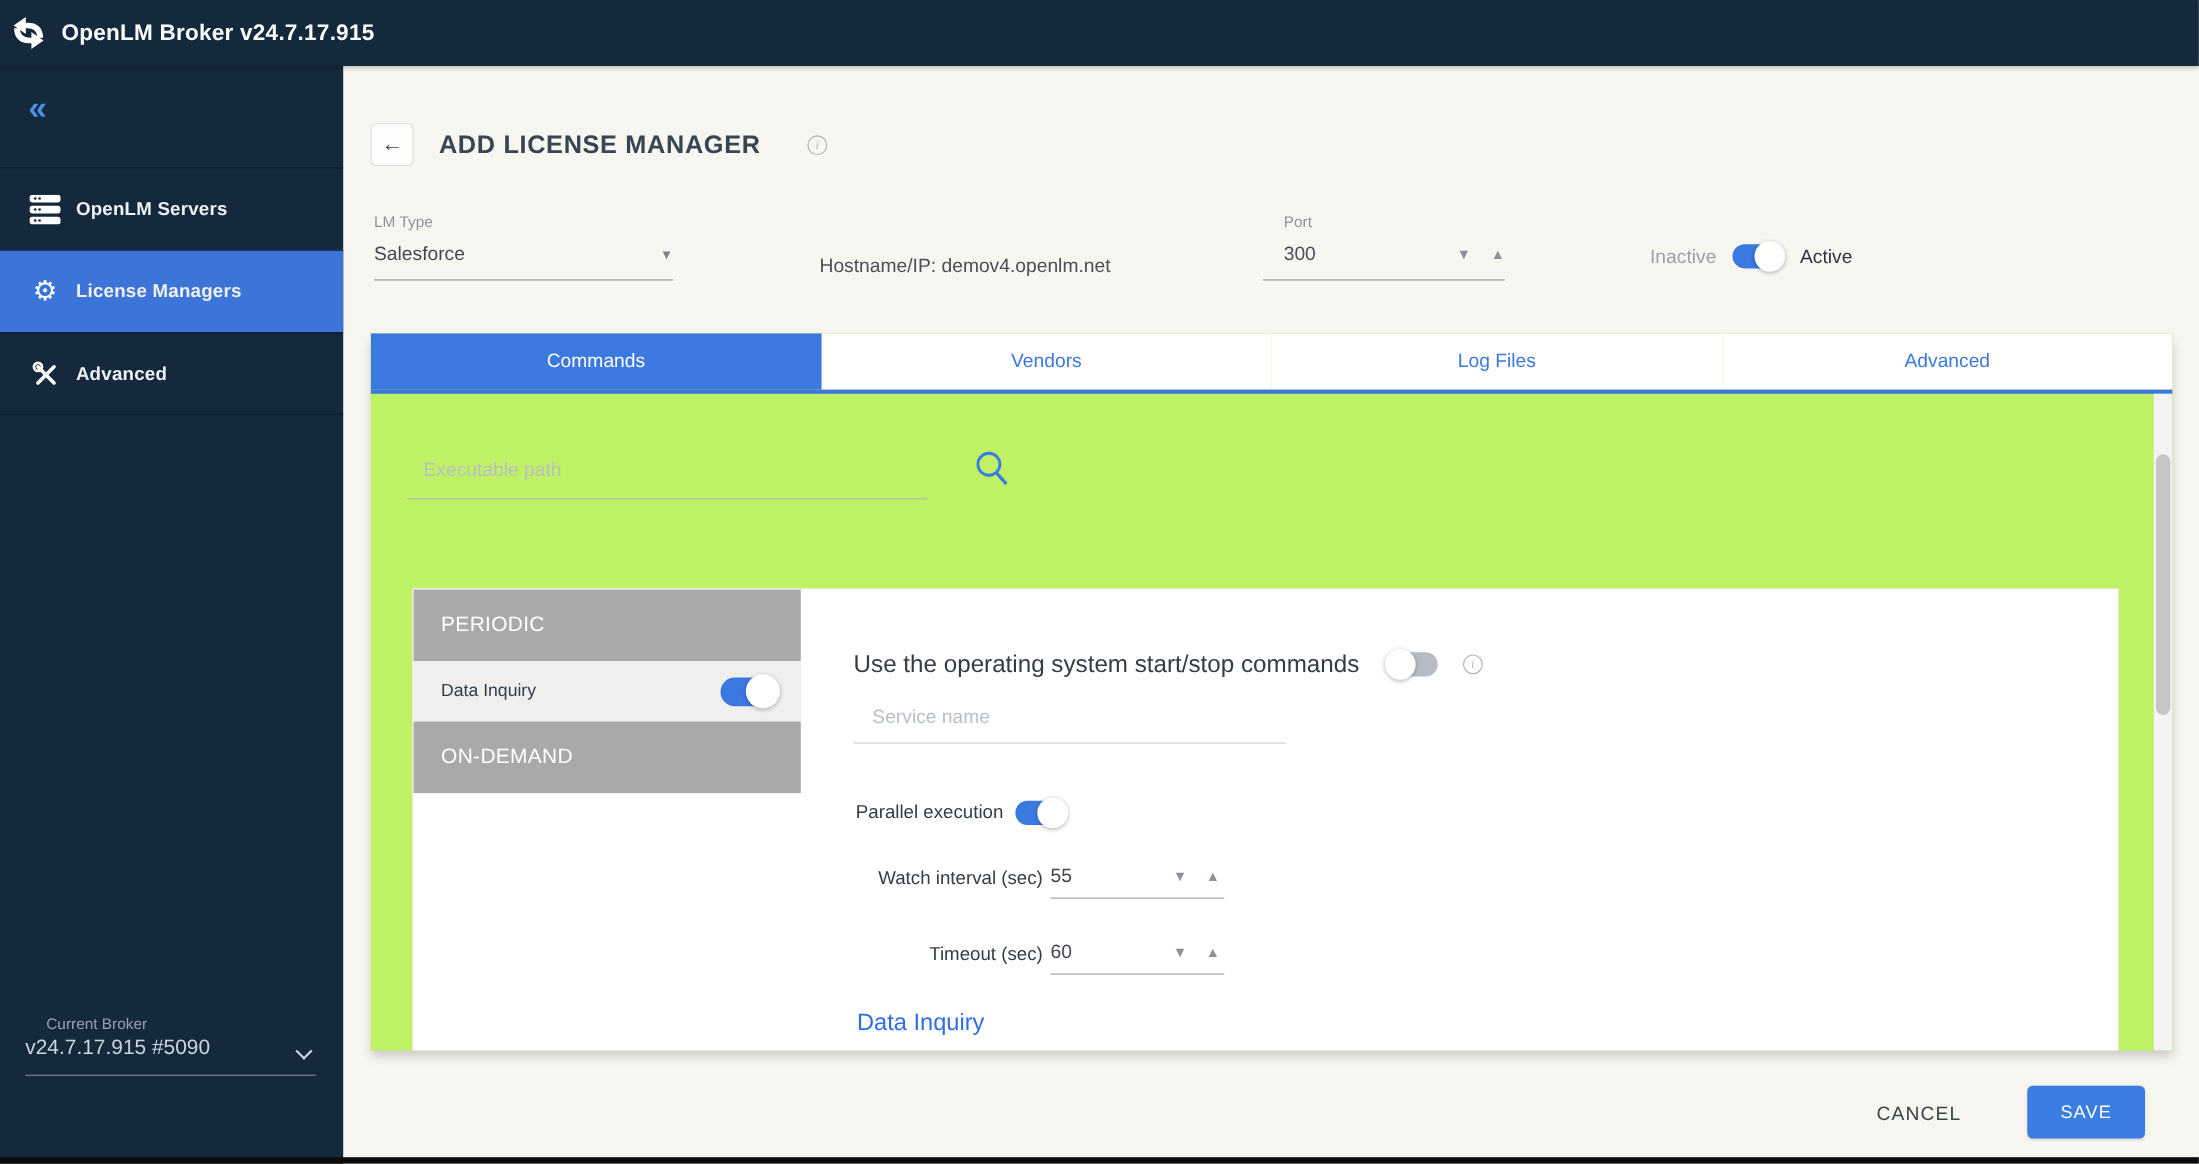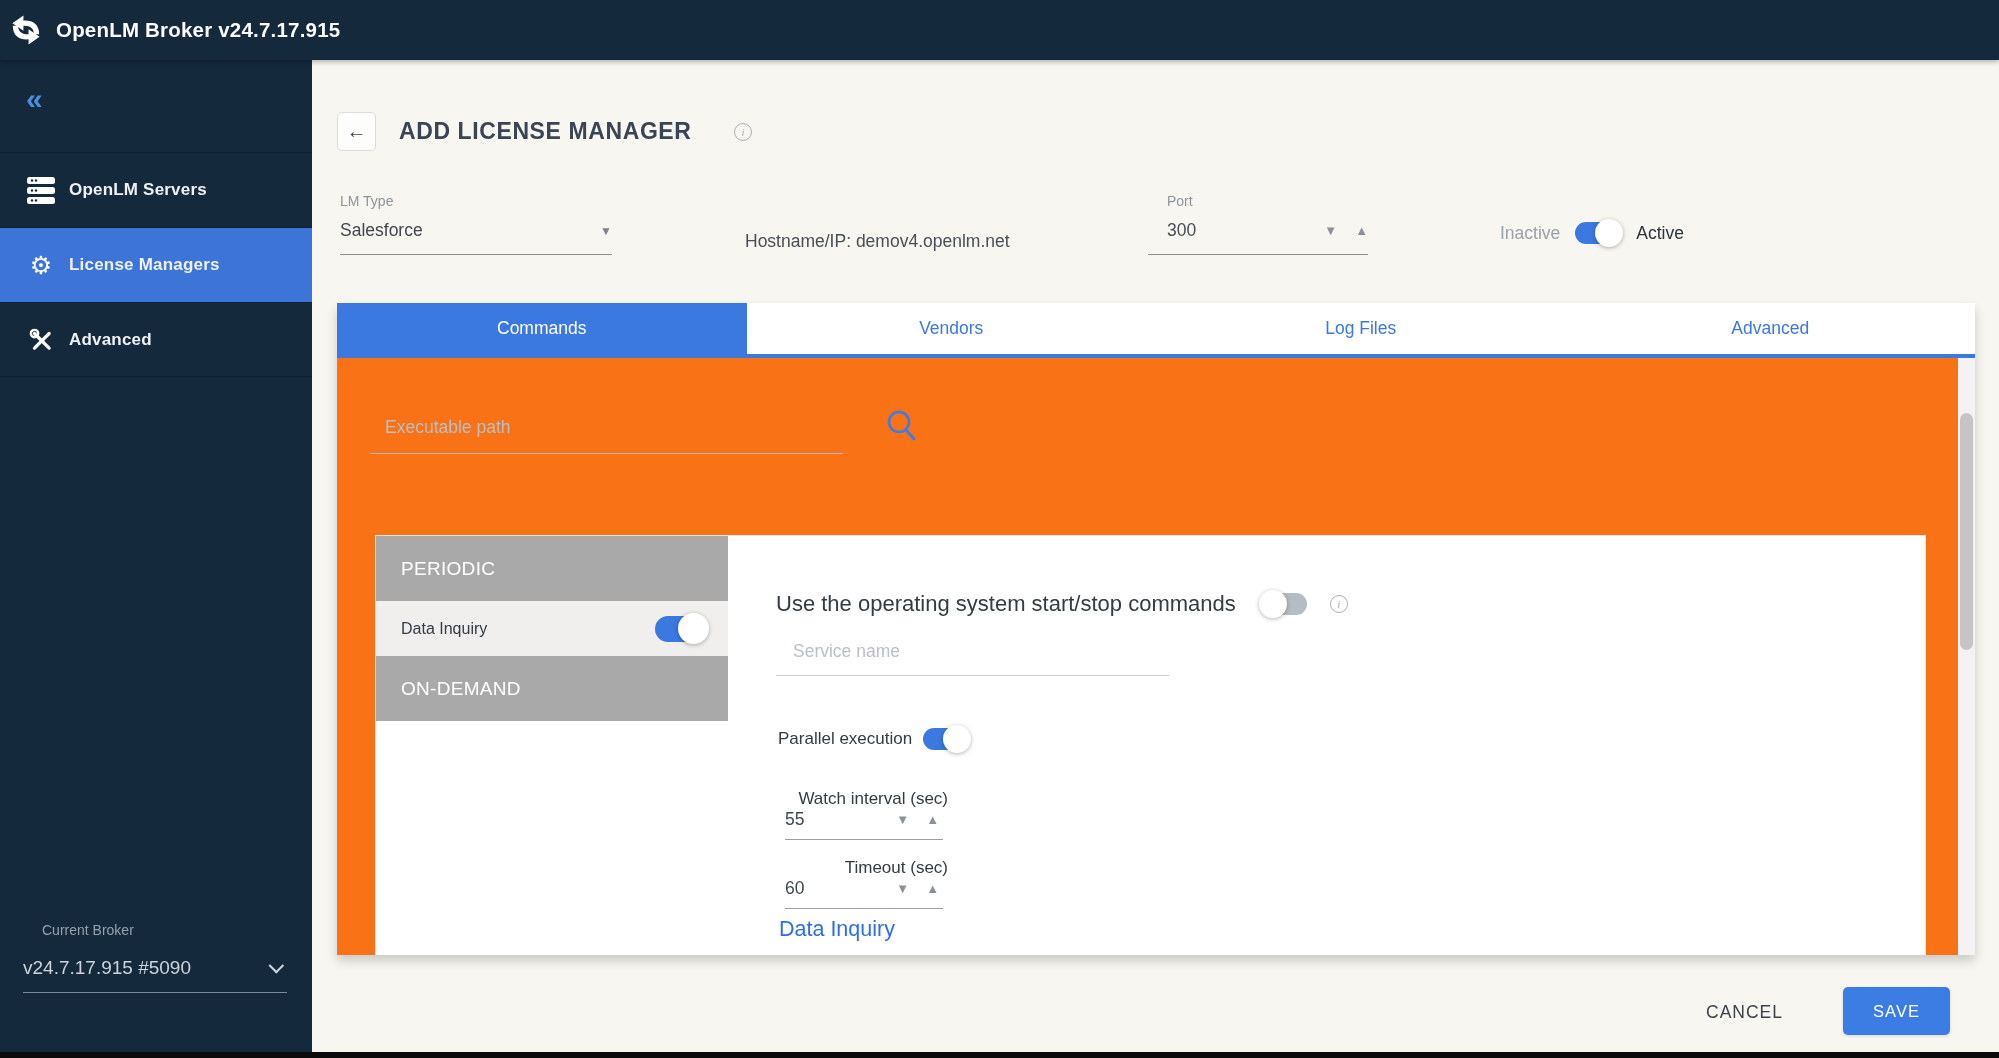--- a/index.html
+++ b/index.html
@@ -18,21 +18,21 @@
   .collapse-btn { position:absolute; left:26px; top:24px; color:#4a8fe2; font-size:30px; line-height:30px; cursor:pointer; font-weight:700; }
   .nav { position:absolute; left:0; top:92px; width:312px; }
   .nav-item { height:75px; display:flex; align-items:center; padding-left:24px; border-top:1px solid #0d1f30; cursor:pointer; }
   .nav-item:last-child { border-bottom:1px solid #0d1f30; }
   .nav-item.active { background:#3d74d8; }
   .nav-icon { width:34px; display:flex; align-items:center; justify-content:center; color:#fff; font-size:25px; }
   .nav-label { color:#eef1f5; font-size:17px; font-weight:700; margin-left:11px; letter-spacing:.2px; }
 
   .broker { position:absolute; left:23px; top:862px; width:264px; }
   .broker-label { color:#97a1ad; font-size:14px; text-align:left; padding-left:19px; }
-  .broker-value-row { display:flex; align-items:center; justify-content:space-between; margin-top:19px; padding-bottom:13px; border-bottom:1px solid #7d8995; cursor:pointer; }
+  .broker-value-row { display:flex; align-items:flex-end; justify-content:space-between; margin-top:4px; padding-bottom:13px; border-bottom:1px solid #7d8995; cursor:pointer; }
   .broker-value { color:#ccd4dc; font-size:19px; }
   .chev-down { width:11px; height:11px; border-right:2px solid #cfd6dd; border-bottom:2px solid #cfd6dd; transform:rotate(45deg) translateY(-4px); margin-right:8px; }
 
   
   .main { position:absolute; left:312px; top:60px; width:1687px; height:998px; background:#f8f6f1; }
 
   .back-btn { position:absolute; left:25px; top:52px; width:39px; height:39px; background:#fdfdfc; border:1px solid #d9dde2; border-radius:5px;
               display:flex; align-items:center; justify-content:center; cursor:pointer; }
   .back-arrow { font-size:20px; color:#3a4453; }
   .page-title { position:absolute; left:87px; top:58px; font-size:23px; font-weight:700; color:#3a4453; letter-spacing:.6px; }
@@ -62,21 +62,21 @@
   .switch { position:relative; width:46px; height:22px; border-radius:11px; cursor:pointer; flex:none; }
   .switch.on { background:#3b79e0; }
   .switch.off { background:#b6bcc3; }
   .switch .knob { position:absolute; top:-3px; width:28px; height:28px; border-radius:50%; background:#fff; box-shadow:0 1px 4px rgba(0,0,0,.3); }
   .switch.on .knob { right:-2px; }
   .switch.off .knob { left:-2px; }
   .switch.lg { width:52px; height:26px; border-radius:13px; }
   .switch.lg .knob { width:31px; height:31px; top:-2.5px; }
 
   
-  .panel { position:absolute; left:25px; top:243px; width:1638px; height:652px; background:#f97316;
+  .panel { position:absolute; left:25px; top:243px; width:1638px; height:652px; background:#bef264;
            box-shadow:0 6px 10px rgba(0,0,0,.18); overflow:hidden; }
   .tabs { display:flex; width:100%; height:51px; }
   .tab { flex:1; display:flex; align-items:center; justify-content:center; font-size:17.5px; color:#3b78e0; background:#fff; cursor:pointer; }
   .tab.active { background:#3b78e0; color:#fff; }
   .tab-underline { width:100%; height:4px; background:#3b78e0; }
 
   .exec-field { position:absolute; left:33px; top:104px; width:473px; border-bottom:1px solid #b3b6bb; }
   .exec-field input { width:100%; border:none; outline:none; background:transparent; font-size:17.5px; color:#40474f; font-family:inherit;
                       padding:10px 0 15px 15px; }
   .exec-field input::placeholder, .svc-field input::placeholder { color:#b9bfc7; opacity:1; }
@@ -91,21 +91,21 @@
   .os-row { position:absolute; left:400px; top:55px; display:flex; align-items:center; }
   .os-label { font-size:22px; color:#333b45; }
   .os-row .switch { margin-left:25px; }
   .os-row .info-icon { margin-left:23px; }
   .svc-field { position:absolute; left:400px; top:99px; width:393px; border-bottom:1px solid #c9ccd0; }
   .svc-field input { width:100%; border:none; outline:none; background:transparent; font-size:17.5px; color:#40474f; font-family:inherit; padding:6px 0 13px 17px; }
 
   .par-row { position:absolute; left:402px; top:192px; display:flex; align-items:center; gap:11px; }
   .par-label { font-size:17px; color:#333b45; }
 
-  .num-row { position:absolute; display:flex; align-items:flex-start;flex-direction:column; }
+  .num-row { position:absolute; display:flex; align-items:flex-start; }
   .num-row.watch { left:402px; top:250px; }
   .num-row.timeout { left:402px; top:319px; }
   .num-label { width:170px; text-align:right; font-size:17px; color:#333b45; padding-top:3px; }
   .num-field { width:158px; margin-left:7px; border-bottom:1px solid #9aa0a6; display:flex; align-items:center; padding-bottom:9px; }
   .num-field input { width:62px; border:none; outline:none; background:transparent; font-size:17.5px; color:#40474f; font-family:inherit; }
   .num-field .steppers { gap:17px; margin-right:4px; }
 
   .section-link { position:absolute; left:403px; top:381px; font-size:21.5px; color:#2d6ee8; cursor:pointer; }
 
   

